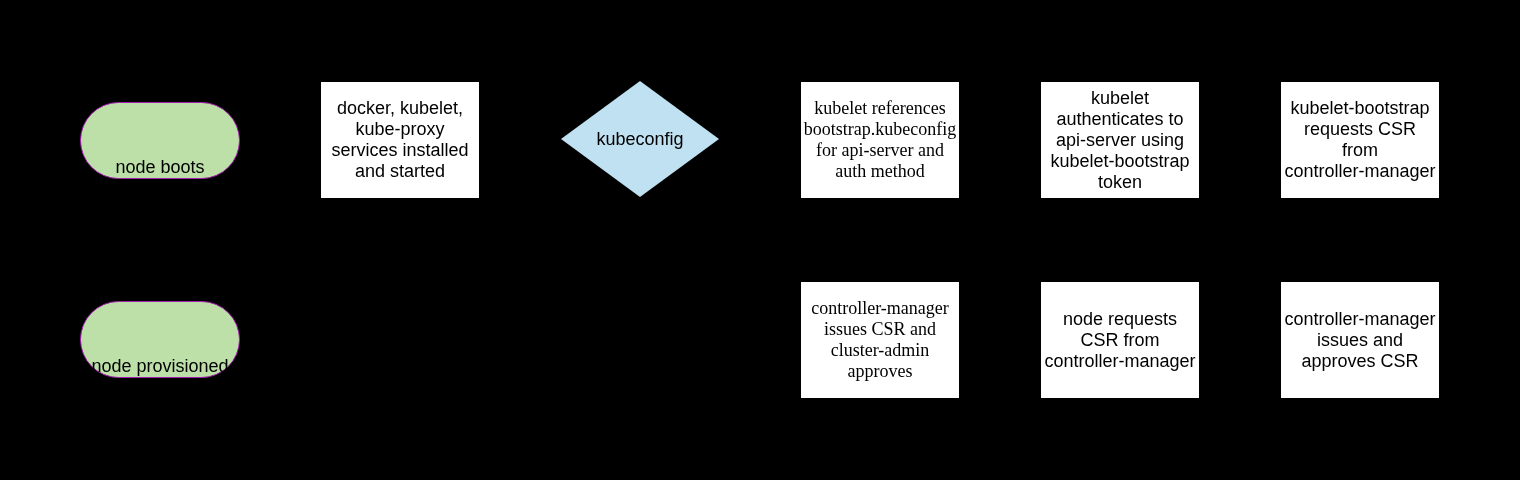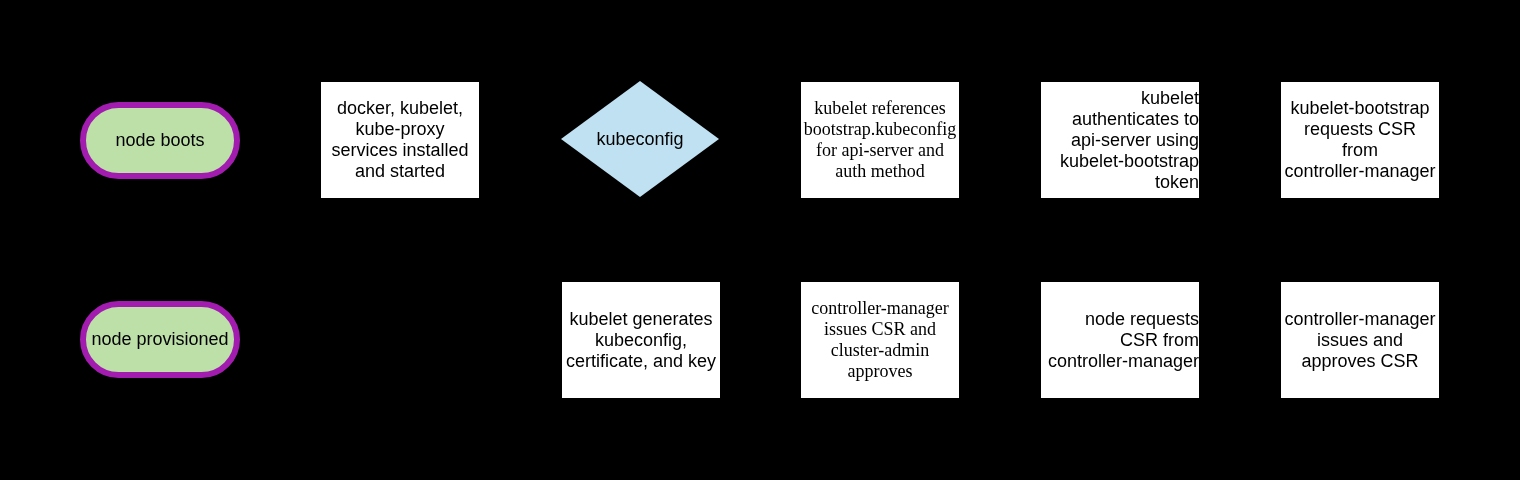--- a/index.html
+++ b/index.html
@@ -32,39 +32,40 @@
     width: 100%;
   }
   .process {
     background: #ffffff;
     border: 1px solid #000000;
     width: 160px;
     height: 118px;
   }
   .terminal {
     background: #bde0a9;
-    border: 6px solid #a21caf;
+    border: 1px solid #a21caf;
     border-radius: 39px;
     width: 160px;
     height: 77px;
+    align-items: flex-end;
   }
   .decision {
     background: #bfe1f2;
     width: 158px;
     height: 116px;
     clip-path: polygon(50% 0%, 100% 50%, 50% 100%, 0% 50%);
   }
   
   .r1 { top: 81px; }
   .r1.terminal { top: 102px; }
   .c1 { left: 80px; }
   .c2 { left: 320px; text-align: center; }
   .c3 { left: 561px; }
   .c4 { left: 800px; font-family: Liberation Serif, serif; }
-  .c5 { left: 1040px; text-align: right; }
+  .c5 { left: 1040px; }
   .c6 { left: 1280px; }
   
   .r2 { top: 281px; }
   .r2.terminal { top: 301px; }
 </style>
 </head>
 <body>
 
 <div class="canvas">
 
@@ -103,25 +104,20 @@
 requests CSR
 from
 controller-manager</span>
   </div>
 
   <div class="shape terminal r2 c1">
     <span class="label">node provisioned</span>
   </div>
 
 
-  <div class="shape process r2 c3">
-    <span class="label">kubelet generates
-kubeconfig,
-certificate, and key</span>
-  </div>
 
   <div class="shape process r2 c4">
     <span class="label">controller-manager
 issues CSR and
 cluster-admin
 approves</span>
   </div>
 
   <div class="shape process r2 c5">
     <span class="label">node requests

